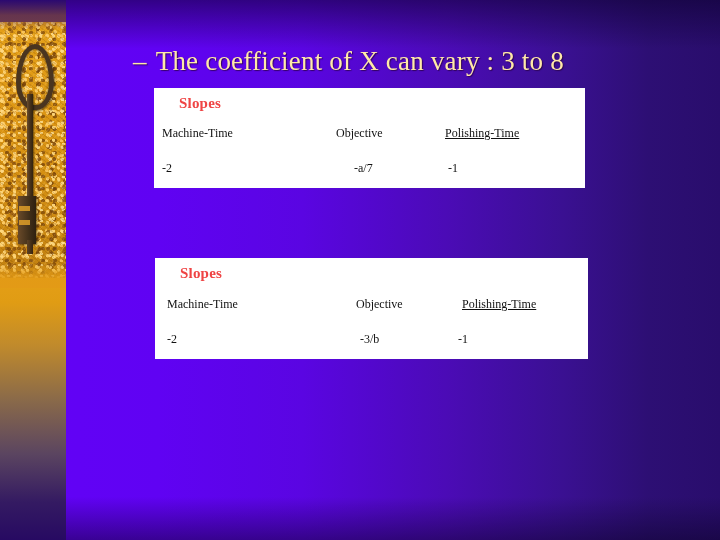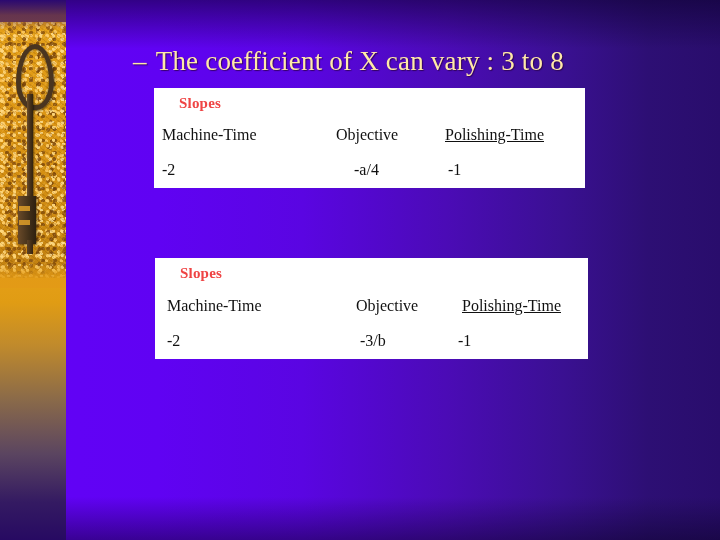--- a/index.html
+++ b/index.html
@@ -178,21 +178,21 @@
     font-weight: bold;
     color: #ef4444;
     letter-spacing: 0.2px;
     margin-left: 16px;
   }
   .t-row {
     position: absolute;
     left: 0;
     width: 100%;
     height: 22px;
-    font-size: 16px;
+    font-size: 12px;
     color: #111;
   }
   .t-row.header { top: 38px; }
   .t-row.values { top: 73px; }
   #table-y .t-row.header { top: 39px; }
   #table-y .t-row.values { top: 74px; }
 
   .cell {
     position: absolute;
     white-space: nowrap;
@@ -236,21 +236,21 @@
 
   <div class="slopes-table" id="table-x">
     <div class="table-title">Slopes</div>
     <div class="t-row header">
       <span class="cell c0">Machine-Time</span>
       <span class="cell c1">Objective</span>
       <span class="cell c2">Polishing-Time</span>
     </div>
     <div class="t-row values">
       <span class="cell v0">-2</span>
-      <span class="cell v1">-a/4</span>
+      <span class="cell v1">-a/7</span>
       <span class="cell v2">-1</span>
     </div>
   </div>
 
 
   <div class="slopes-table" id="table-y">
     <div class="table-title">Slopes</div>
     <div class="t-row header">
       <span class="cell c0">Machine-Time</span>
       <span class="cell c1">Objective</span>

